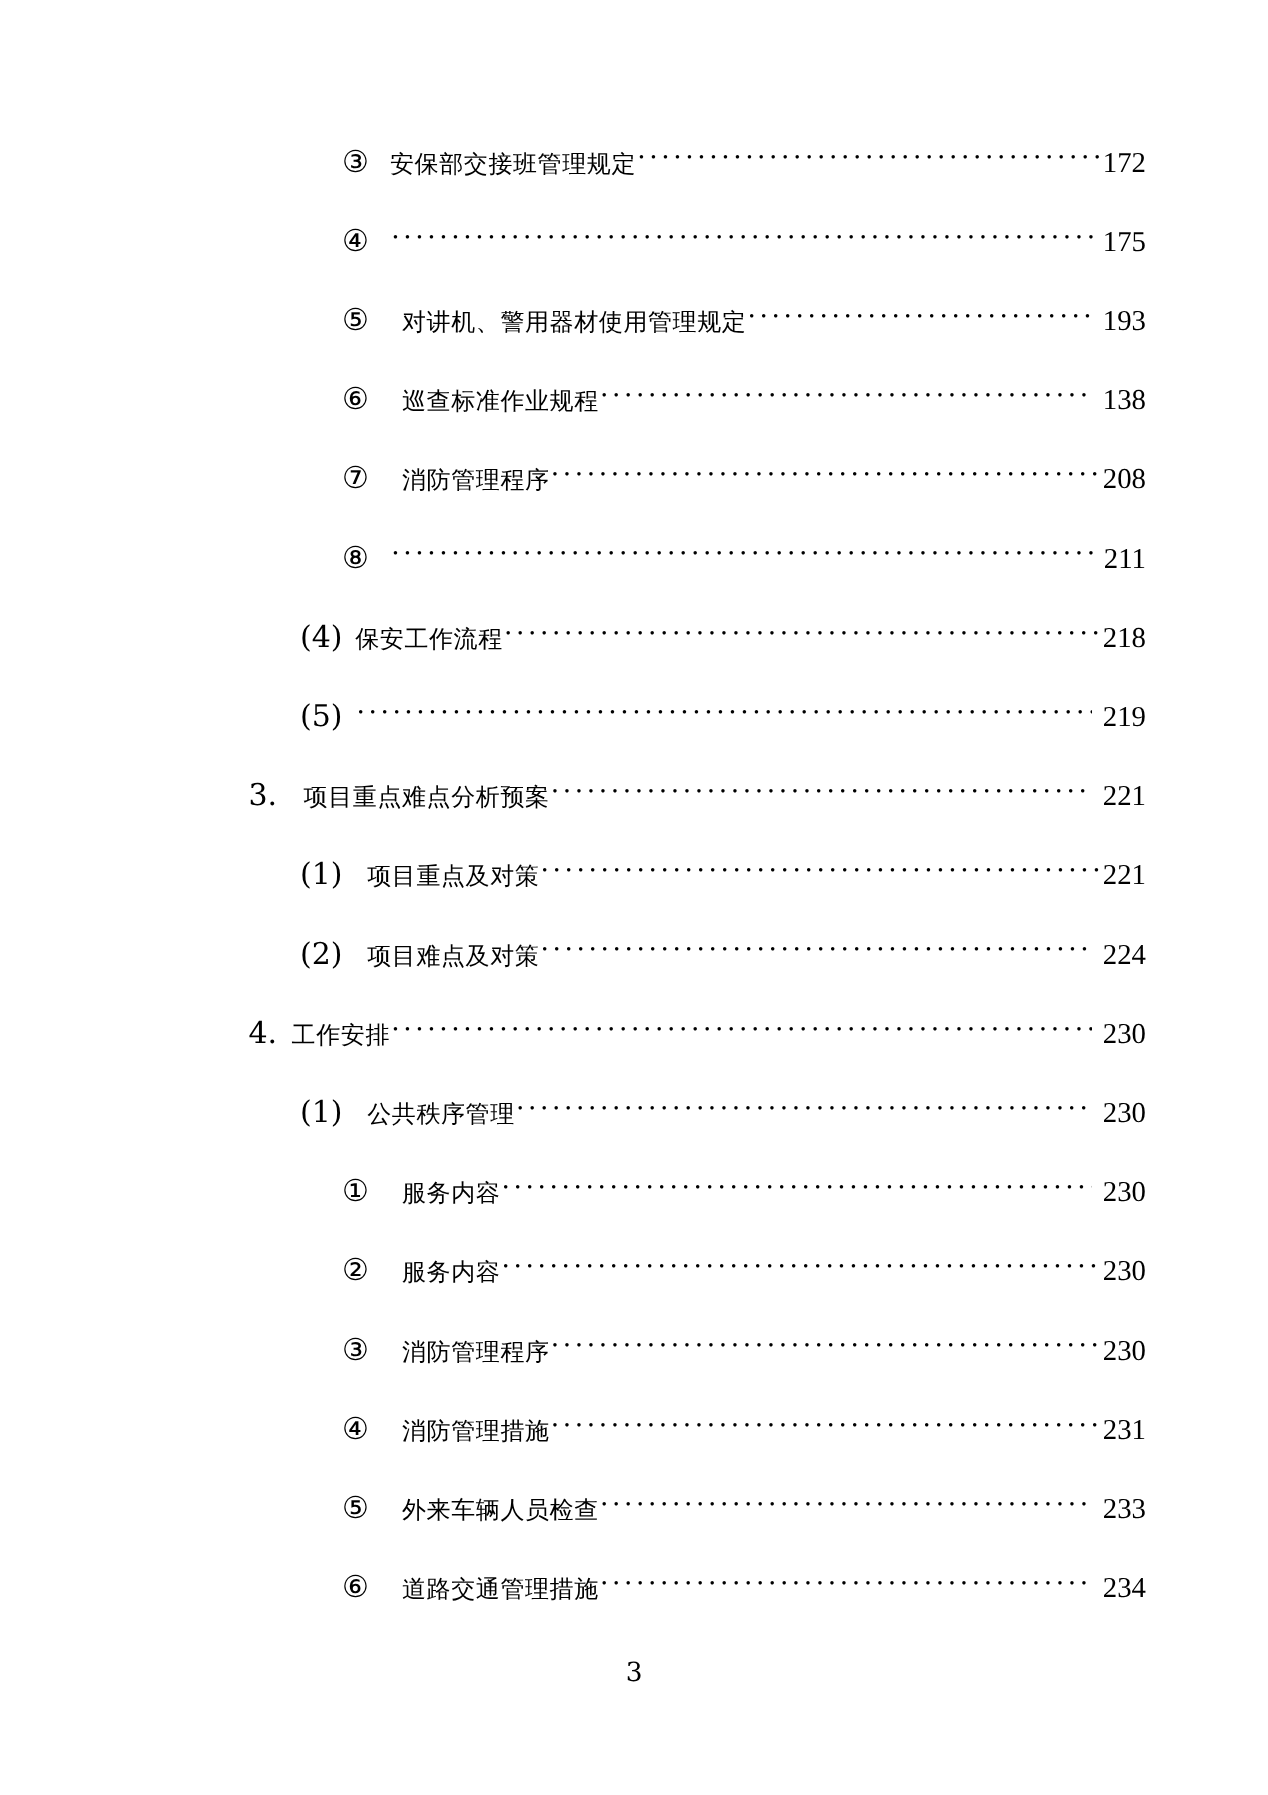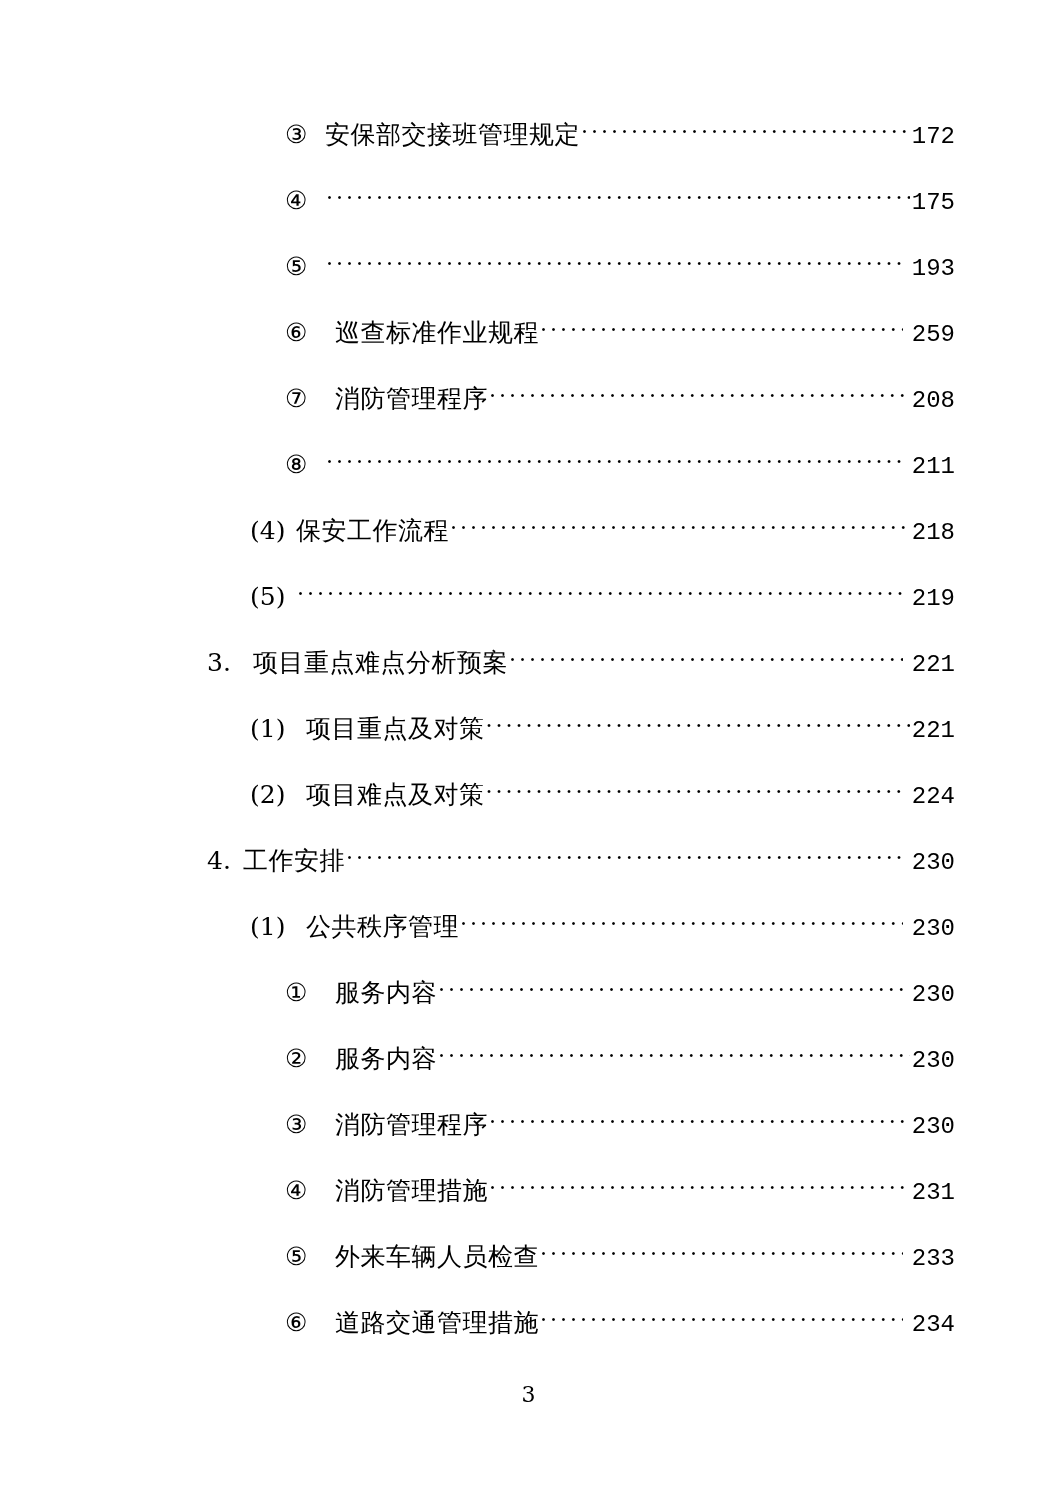--- a/index.html
+++ b/index.html
@@ -45,21 +45,21 @@
     flex: 0 0 auto;
     font-family: "DejaVu Serif", "Liberation Serif", serif;
   }
   .lvl-1 .toc-marker { min-width: 36px; }
   .lvl-2 .toc-marker { min-width: 46px; }
   .lvl-3 .toc-marker { min-width: 40px; }
 
   .toc-title {
     flex: 0 0 auto;
     font-family: Liberation Mono, monospace;
-    font-size: 25px;
+    font-size: 20px;
     letter-spacing: 0.5px;
   }
   .gap-wide .toc-title { margin-left: 10px; }
 
   .toc-leader {
     flex: 1 1 auto;
     overflow: hidden;
     margin: 0 2px 0 1px;
     position: relative;
     height: 24px;
@@ -69,21 +69,21 @@
     position: absolute;
     left: 0;
     bottom: 0px;
     font-size: 22px;
     letter-spacing: 3.0px;
     color: #000000;
     white-space: nowrap;
   }
   .toc-page {
     flex: 0 0 auto;
-    font-family: Liberation Mono, monospace;
+    font-family: Liberation Serif, serif;
     font-size: 24px;
     text-align: right;
   }
   .pad-left-page { padding-left: 7px; text-align: right; }
 
   .page-footer {
     position: absolute;
     left: 0;
     top: 1382px;
     width: 1057px;
@@ -105,28 +105,29 @@
         <span class="toc-leader"></span>
         <span class="toc-page">172</span>
       </div>
       <div class="toc-entry lvl-3 gap-wide">
         <span class="toc-marker">④</span>
         <span class="toc-leader"></span>
         <span class="toc-page">175</span>
       </div>
       <div class="toc-entry lvl-3 gap-wide">
         <span class="toc-marker">⑤</span>
+        <span class="toc-title">对讲机、警用器材使用管理规定</span>
         <span class="toc-leader"></span>
         <span class="toc-page pad-left-page">193</span>
       </div>
       <div class="toc-entry lvl-3 gap-wide">
         <span class="toc-marker">⑥</span>
         <span class="toc-title">巡查标准作业规程</span>
         <span class="toc-leader"></span>
-        <span class="toc-page pad-left-page">259</span>
+        <span class="toc-page pad-left-page">138</span>
       </div>
       <div class="toc-entry lvl-3 gap-wide">
         <span class="toc-marker">⑦</span>
         <span class="toc-title">消防管理程序</span>
         <span class="toc-leader"></span>
         <span class="toc-page">208</span>
       </div>
       <div class="toc-entry lvl-3 gap-wide">
         <span class="toc-marker">⑧</span>
         <span class="toc-leader"></span>

